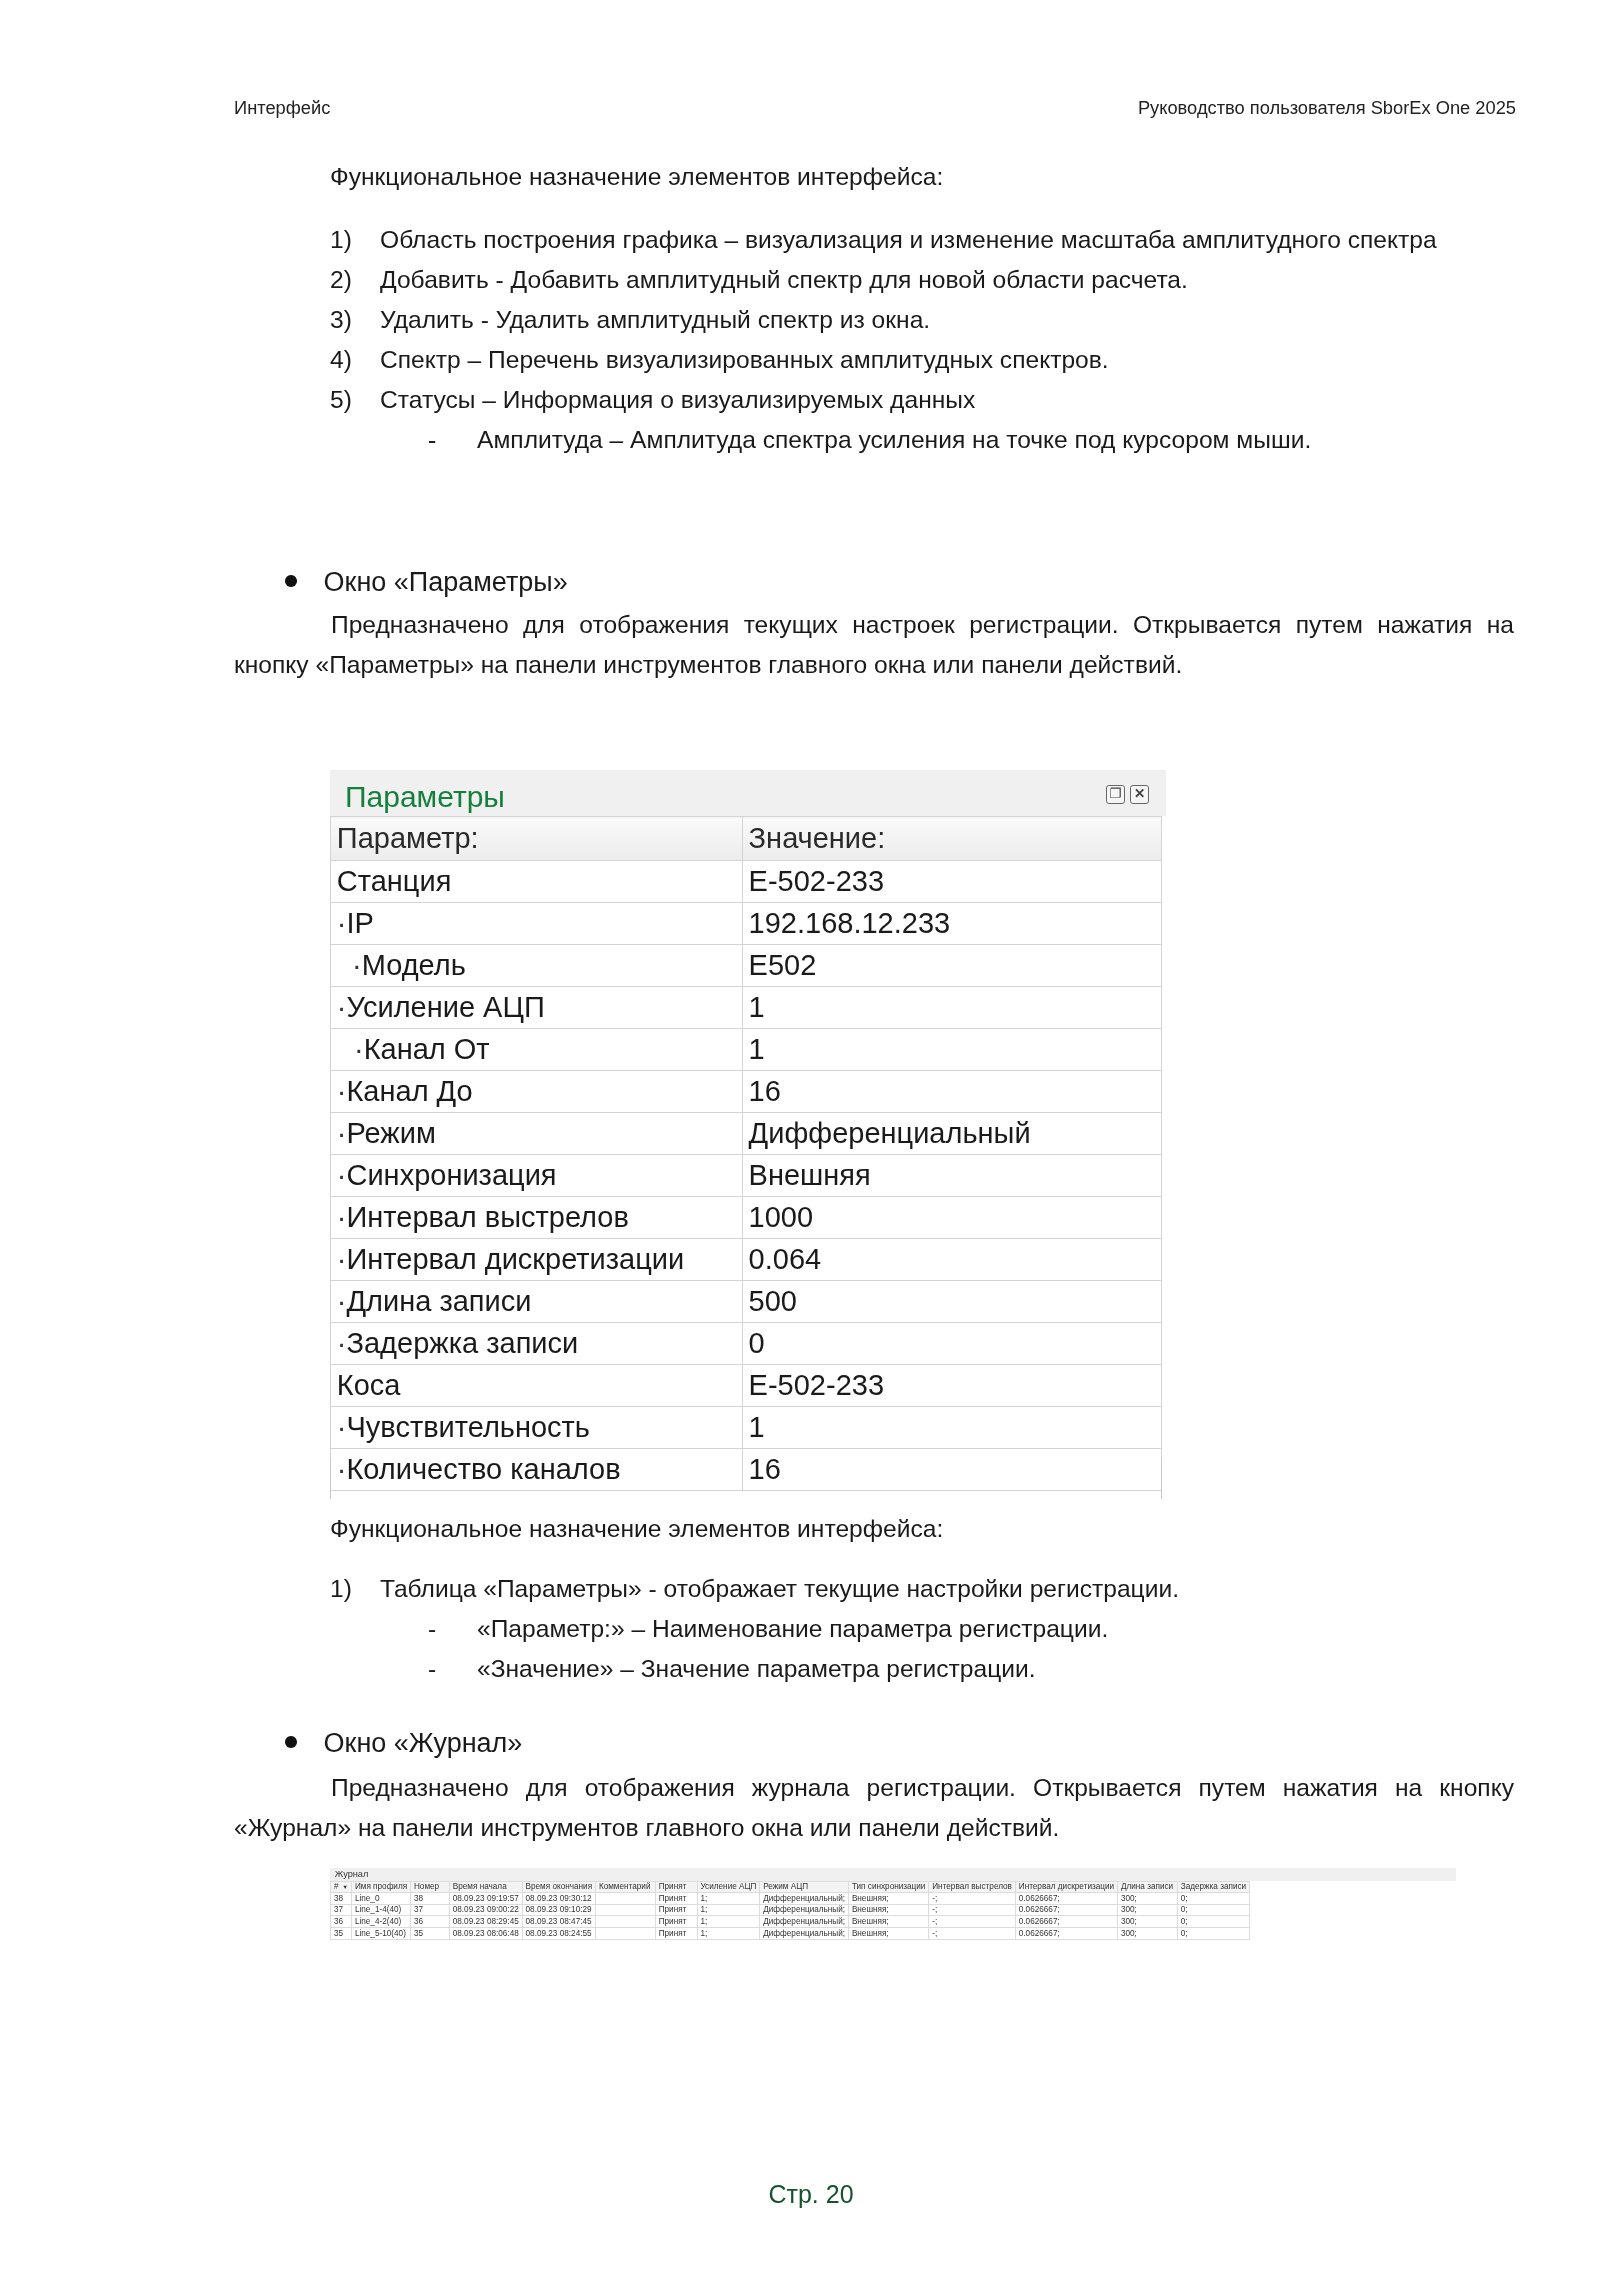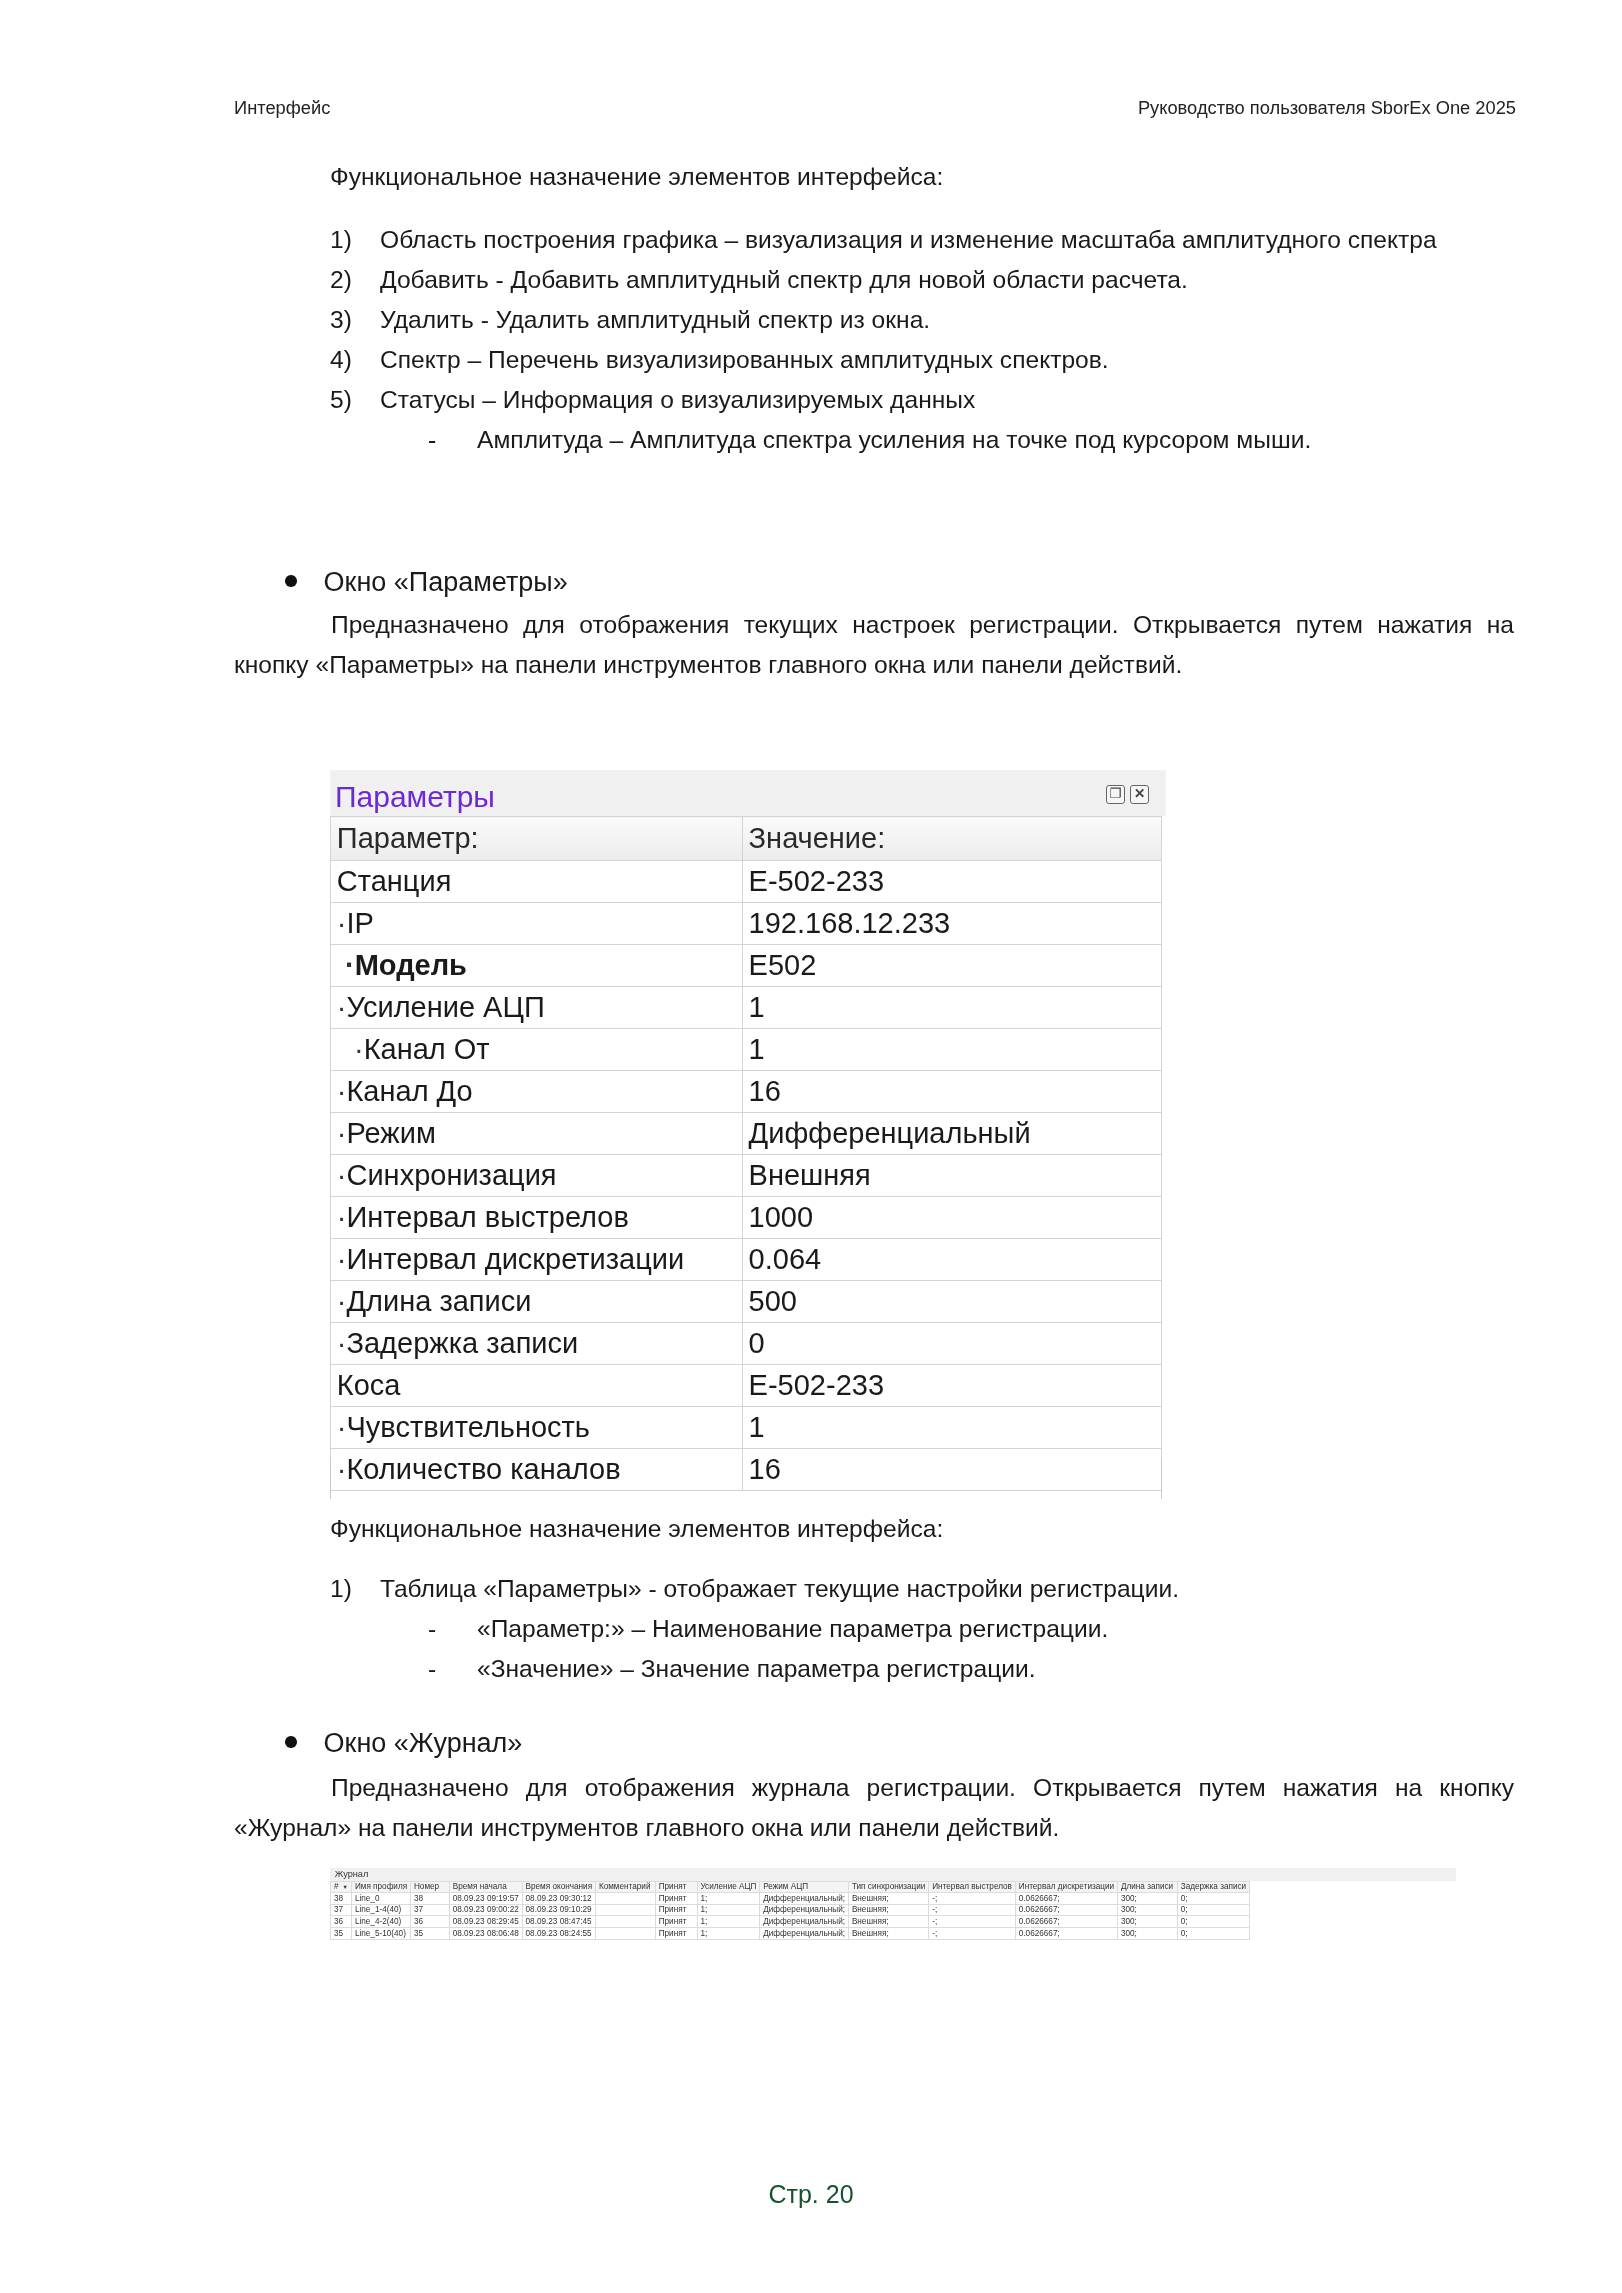--- a/index.html
+++ b/index.html
@@ -15,21 +15,21 @@
   ul.sub { margin: 0; padding: 0; list-style: none; }
   ul.sub li { padding-left: 147px; position: relative; }
   ul.sub li .dash { position: absolute; left: 98px; }
   .bullet-head { position: absolute; left: 285px; font-size: 27px; }
   .bullet-head .dot { display: inline-block; width: 11.6px; height: 11.6px; border-radius: 50%; background: #111; margin-right: 27px; vertical-align: middle; position: relative; top: -2.9px; }
   .para { position: absolute; left: 234px; width: 1280px; font-size: 24.6px; line-height: 40px; text-align: justify; text-indent: 97px; }
 
   
   .pwin { position: absolute; left: 330px; top: 770px; width: 836px; height: 729px; background: #fff; }
   .pwin-title { position: absolute; left: 0; top: 0; width: 836px; height: 46px; background: #f0f0f0; }
-  .pwin-title span.t { position: absolute; left: 5px; top: 9.7px; font-size: 30px; color: #6d28d9; }
+  .pwin-title span.t { position: absolute; left: 15px; top: 9.7px; font-size: 30px; color: #15803d; }
   .pwin-btn { position: absolute; top: 14.5px; width: 19.3px; height: 19.3px; border: 1.9px solid #666; border-radius: 2.9px; box-sizing: border-box; font-size: 13.5px; line-height: 15.4px; text-align: center; color: #444; background: #f6f6f6; }
   .pwin-btn.float { left: 776px; }
   .pwin-btn.close { left: 800px; font-weight: bold; }
   .ptable { position: absolute; left: 0; top: 46px; width: 832px; border-collapse: collapse; border: 1.9px solid #c8c8c8; }
   .ptable th, .ptable td { height: 41px; padding: 0 5.8px; font-size: 29px; font-weight: normal; text-align: left; border: 1.9px solid #d4d4d4; color: #1a1a1a; white-space: nowrap; }
   .ptable th { background: linear-gradient(#fafafa, #ececec); color: #2a2a2a; height: 43px; }
   .ptable td.c1 { width: 382px; }
   .ptable td.child::before { content: "\00B7 "; color: #333; }
 
   
@@ -81,21 +81,21 @@
     <tbody id="ptbody">
         <tr>
           <td class="c1">Станция</td>
           <td>E-502-233</td>
         </tr>
         <tr>
           <td class="c1 child" style="padding-left: 5.8px;">IP</td>
           <td>192.168.12.233</td>
         </tr>
         <tr>
-          <td class="c1 child" style="padding-left: 14px; font-weight: bold;">Модель</td>
+          <td class="c1 child" style="padding-left: 21px;">Модель</td>
           <td>E502</td>
         </tr>
         <tr>
           <td class="c1 child" style="padding-left: 5.8px;">Усиление АЦП</td>
           <td>1</td>
         </tr>
         <tr>
           <td class="c1 child" style="padding-left: 23px;">Канал От</td>
           <td>1</td>
         </tr>

